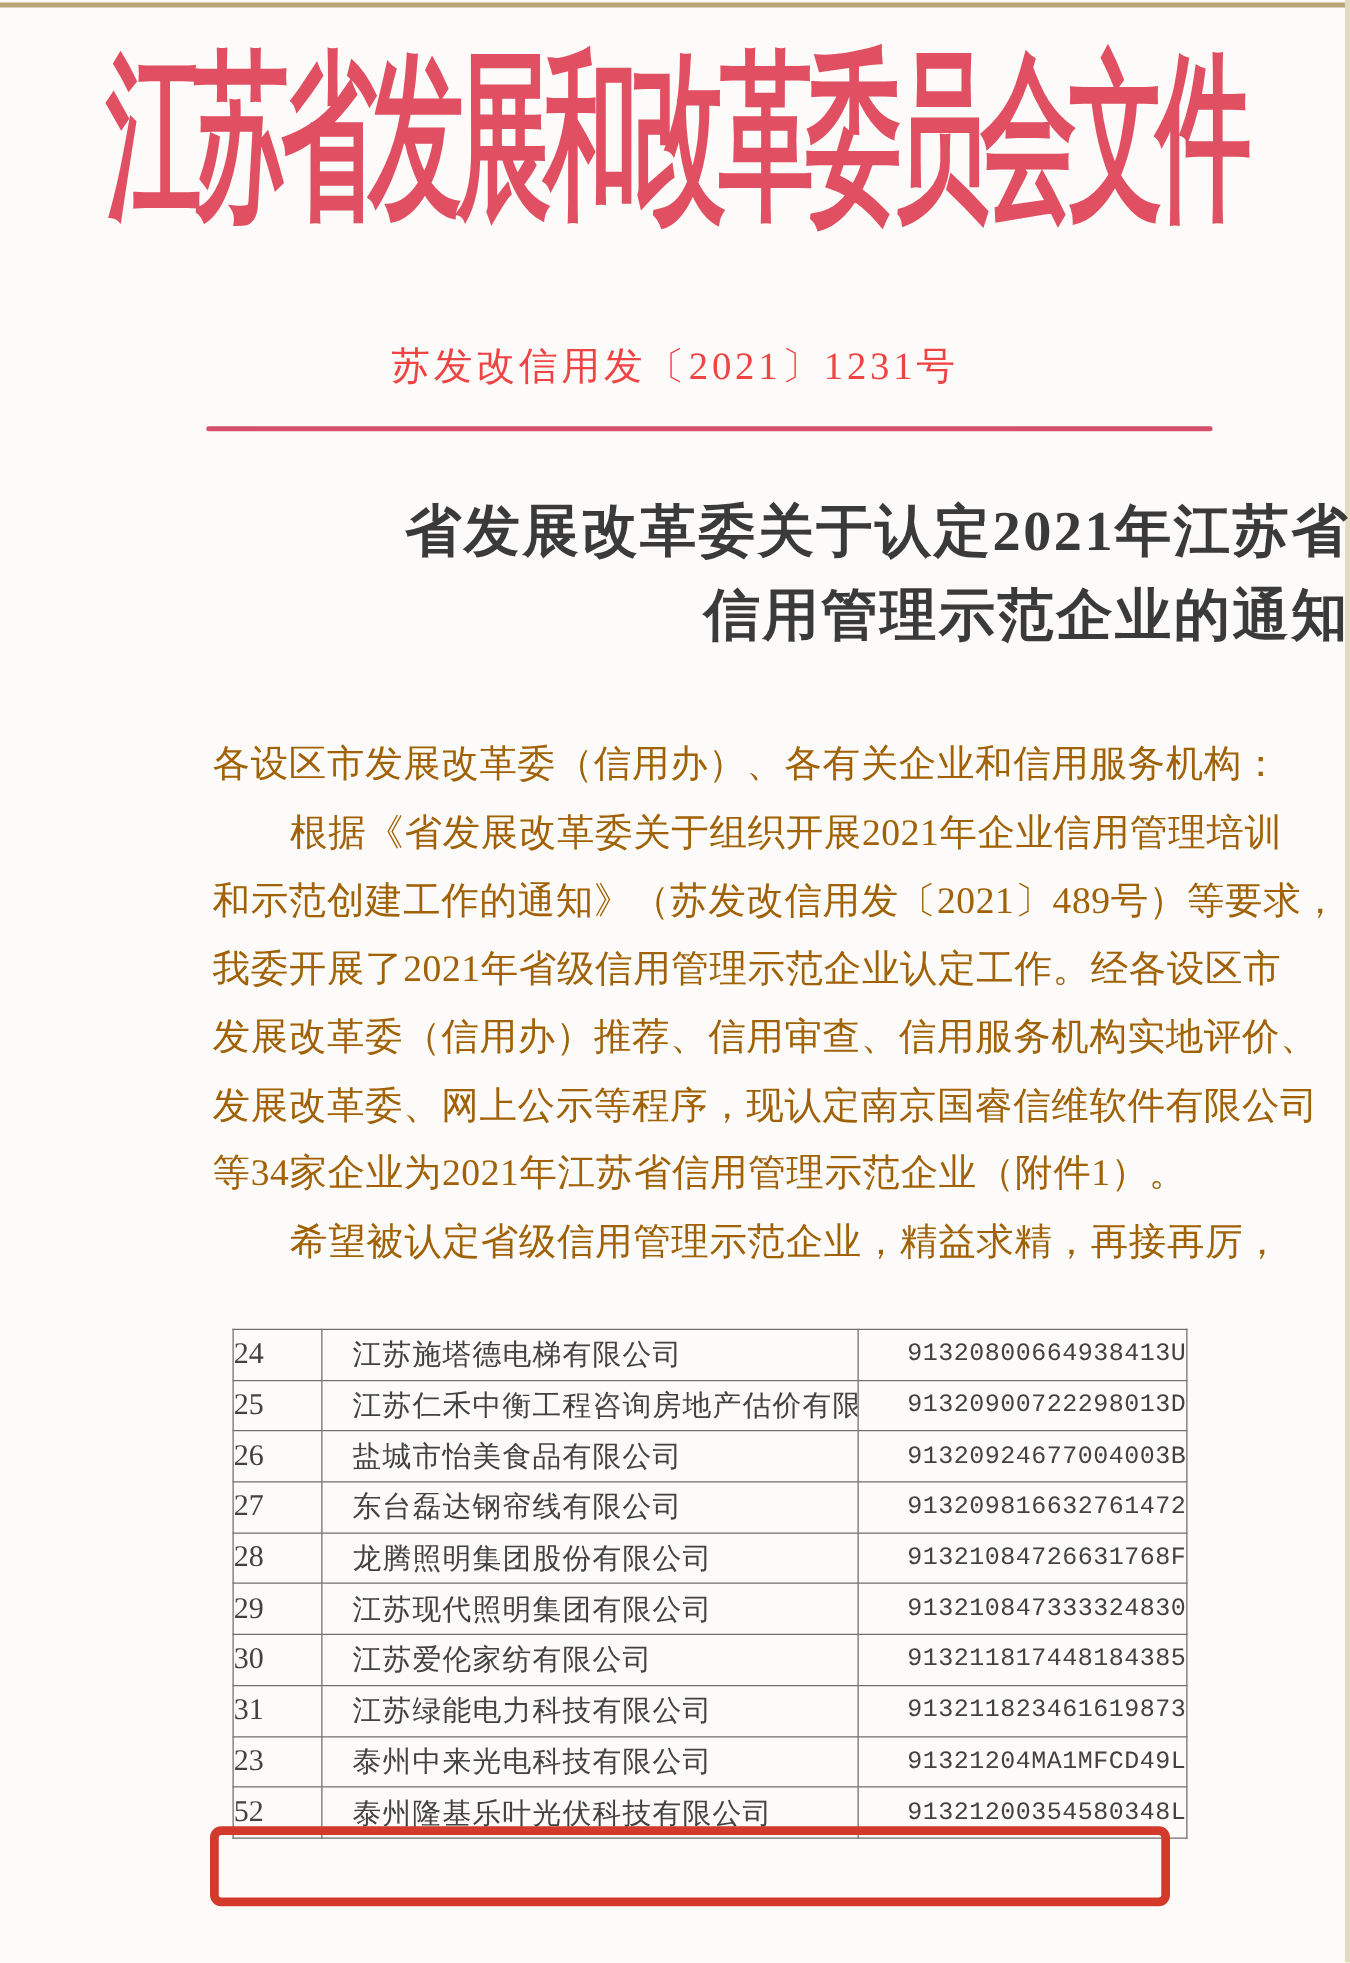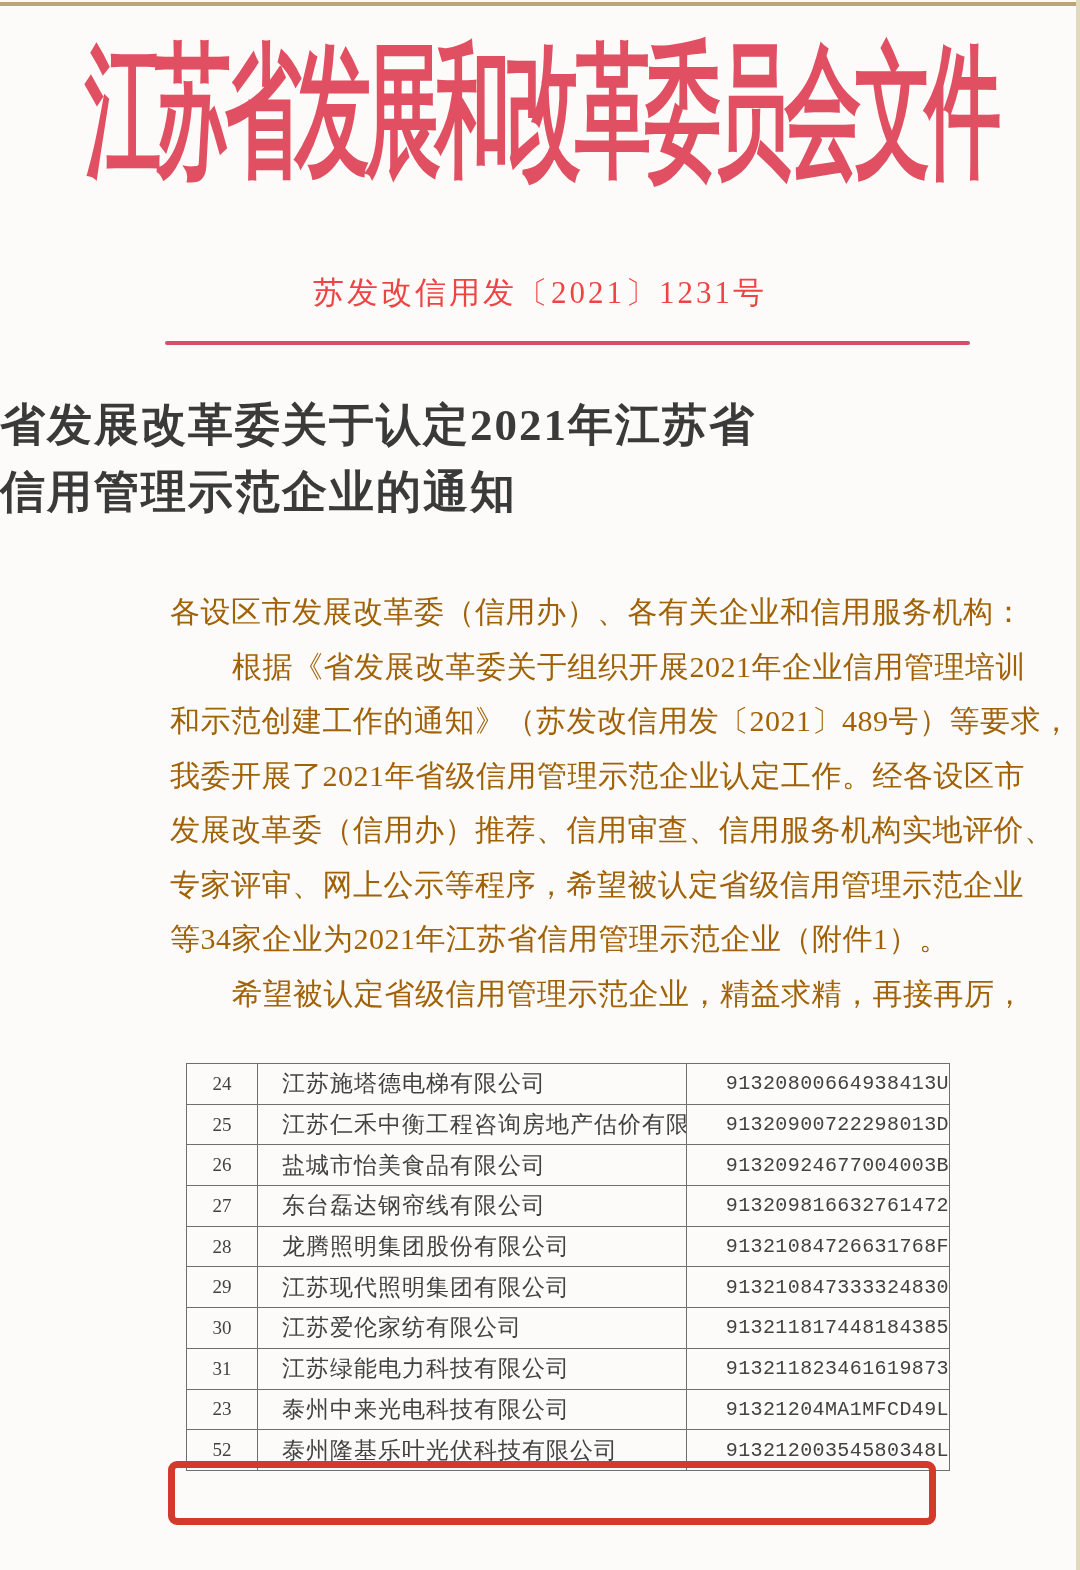--- a/index.html
+++ b/index.html
@@ -45,21 +45,21 @@
   
   .red-rule {
     position: absolute; top: 341px; left: 165px; width: 805px; height: 4px;
     background: #d4506a;
     border-radius: 2px;
   }
 
   
   .doc-title {
     position: absolute; top: 392px; left: 0; width: 100%;
-    text-align: left;
+    text-align: right;
     font-size: 45px; font-weight: bold; color: #3a3a3a;
     line-height: 67px;
     letter-spacing: 2px;
   }
 
   
   .body-text {
     position: absolute; top: 585px; left: 170px; width: 800px;
     font-size: 30px; color: #a16207;
     letter-spacing: 0.5px;
@@ -75,21 +75,21 @@
     table-layout: fixed;
   }
   .company-table td {
     border: 1.6px solid #6f6f6f;
     height: 39.7px;
     padding: 0;
     color: #424242;
     overflow: hidden;
     white-space: nowrap;
   }
-  .c-no     { width: 70px;  text-align: center; font-size: 19px; }
+  .c-no     { width: 70px;  text-align: left; font-size: 24px; }
   .c-company{ width: 404px; text-align: left; padding-left: 24px !important; font-size: 23px; letter-spacing: 1px; font-family: Liberation Mono, monospace; }
   .c-code   { width: 262px; text-align: right; font-family: Liberation Mono, monospace; font-size: 20px; color: #383838; letter-spacing: 0.4px; margin-left: 44px; }
 
   
   .highlight-box {
     position: absolute; left: 168px; top: 1461px;
     width: 768px; height: 64px;
     box-sizing: border-box;
     border: 7px solid #d43a2b;
     border-radius: 9px;
@@ -113,21 +113,21 @@
   <div>省发展改革委关于认定2021年江苏省</div>
   <div>信用管理示范企业的通知</div>
 </div>
 
 <div class="body-text">
   <div class="bline">各设区市发展改革委（信用办）、各有关企业和信用服务机构：</div>
   <div class="bline indent">根据《省发展改革委关于组织开展2021年企业信用管理培训</div>
   <div class="bline">和示范创建工作的通知》（苏发改信用发〔2021〕489号）等要求，</div>
   <div class="bline">我委开展了2021年省级信用管理示范企业认定工作。经各设区市</div>
   <div class="bline">发展改革委（信用办）推荐、信用审查、信用服务机构实地评价、</div>
-  <div class="bline">专家评审、网上公示等程序，希望被认定省级信用管理示范企业</div>
+  <div class="bline">发展改革委、网上公示等程序，现认定南京国睿信维软件有限公司</div>
   <div class="bline">等34家企业为2021年江苏省信用管理示范企业（附件1）。</div>
   <div class="bline indent">希望被认定省级信用管理示范企业，精益求精，再接再厉，</div>
 </div>
 
 <table class="company-table">
   <tbody>
     <tr>
       <td class="c-no">24</td>
       <td class="c-company">江苏施塔德电梯有限公司</td>
       <td class="c-code">91320800664938413U</td>

